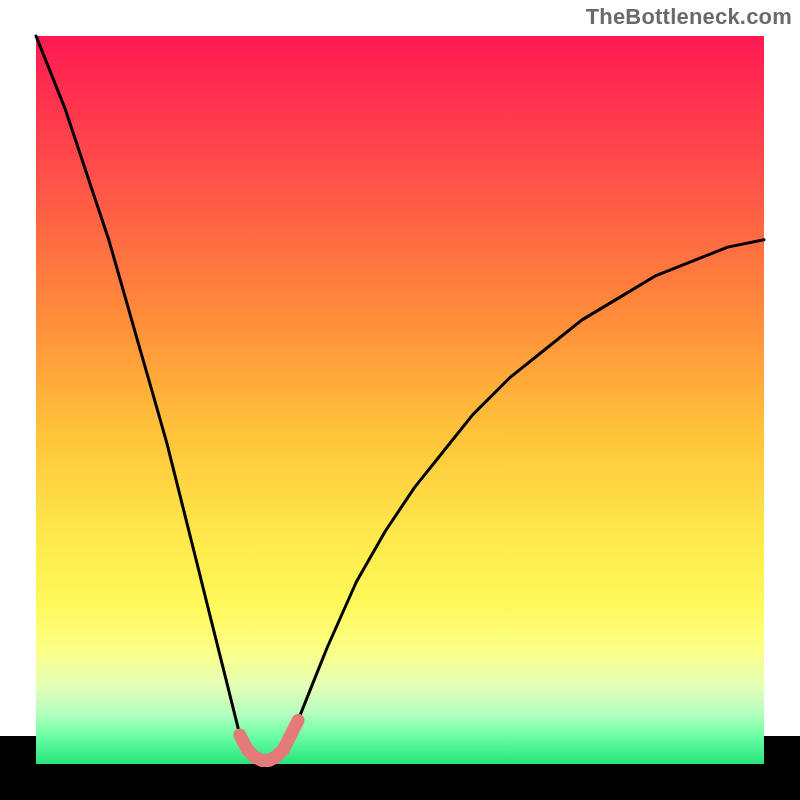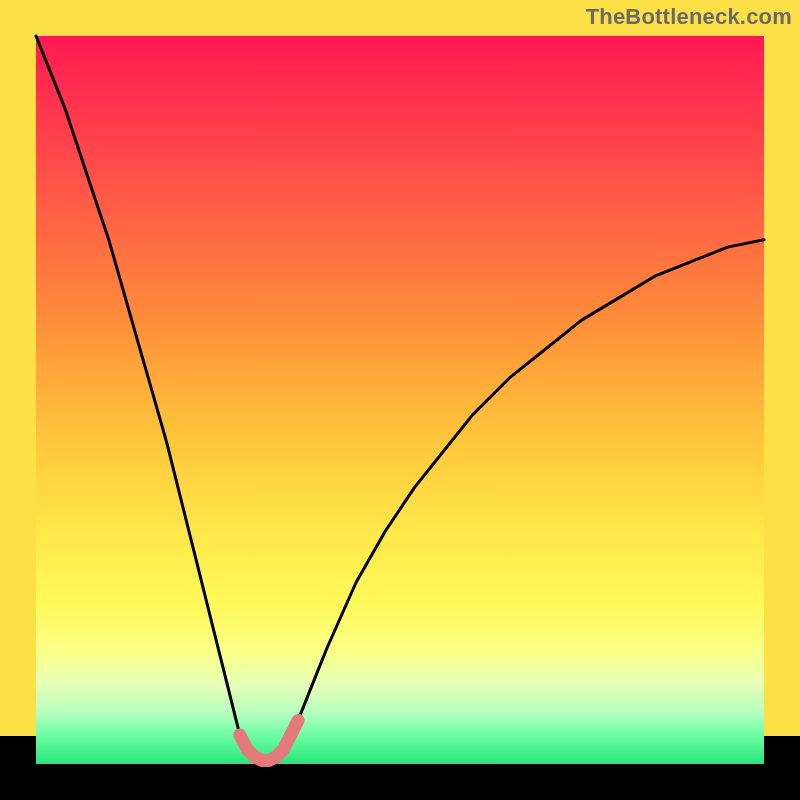--- a/index.html
+++ b/index.html
@@ -9,21 +9,21 @@
     height: 800px;
     background: #000;
     overflow: hidden;
   }
   .frame {
     position: absolute;
     left: 0;
     top: 0;
     width: 800px;
     height: 736px;
-    background: #fde047;
+    background: #ffffff;
   }
   .plot {
     position: absolute;
     left: 36px;
     top: 36px;
     width: 728px;
     height: 728px;
     background: linear-gradient(to bottom,
       #ff1952 0%,
       #ff4d4a 18%,

